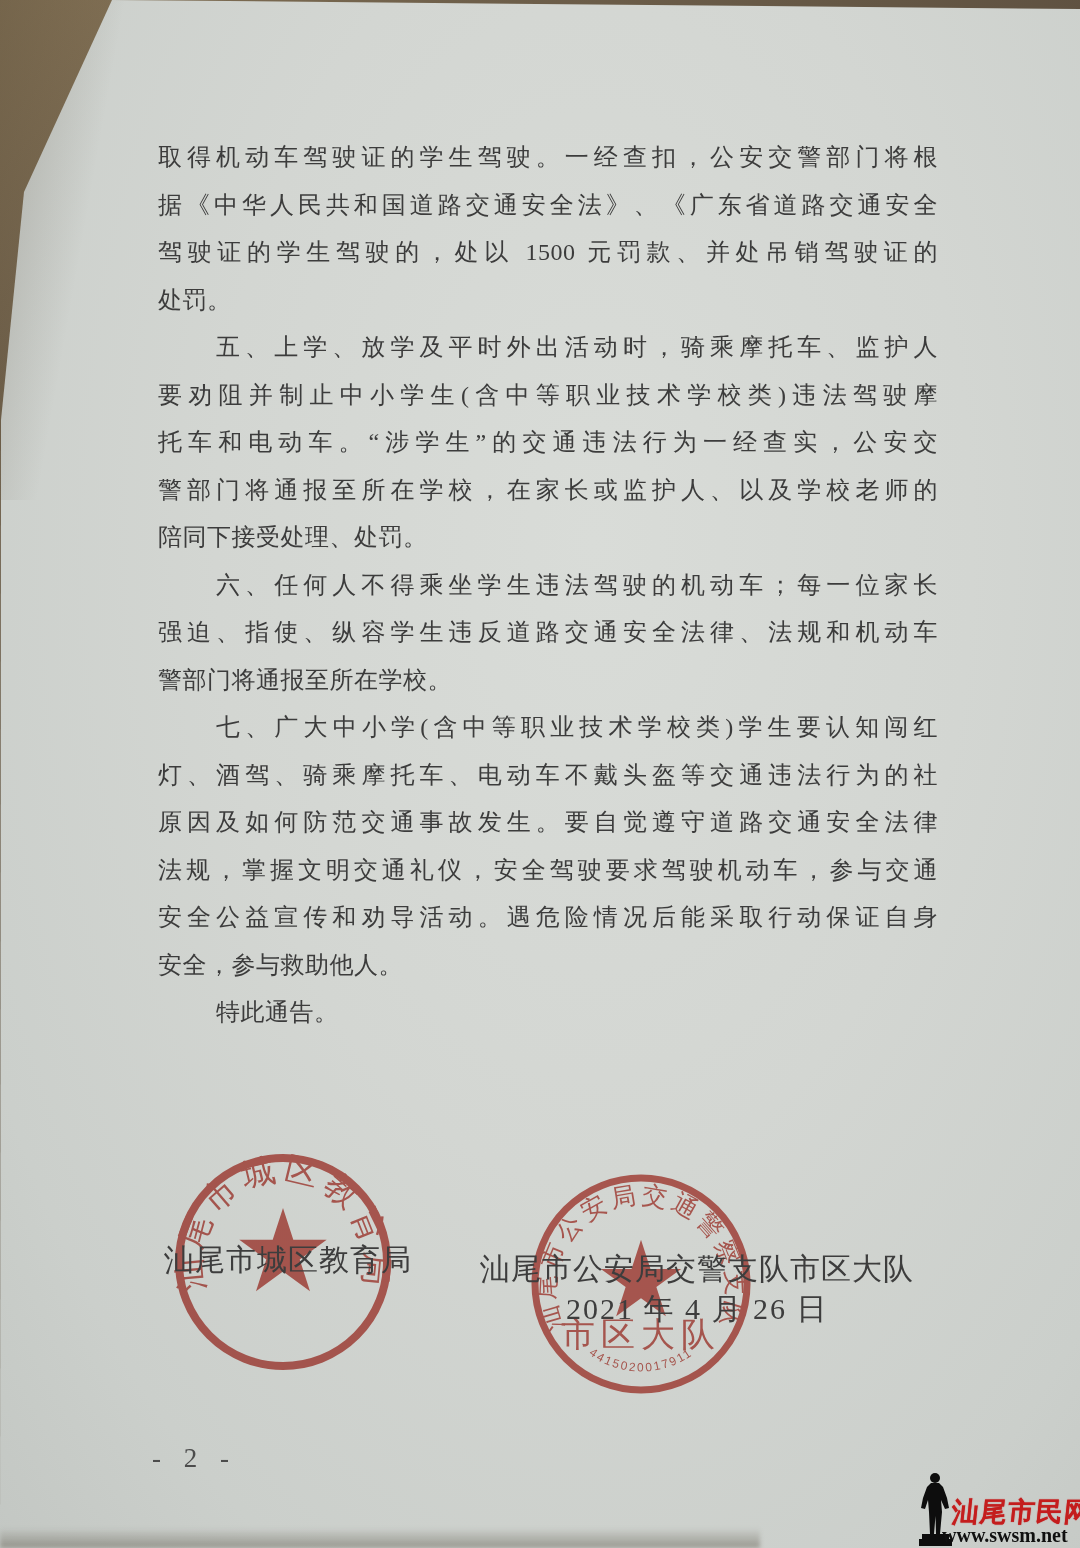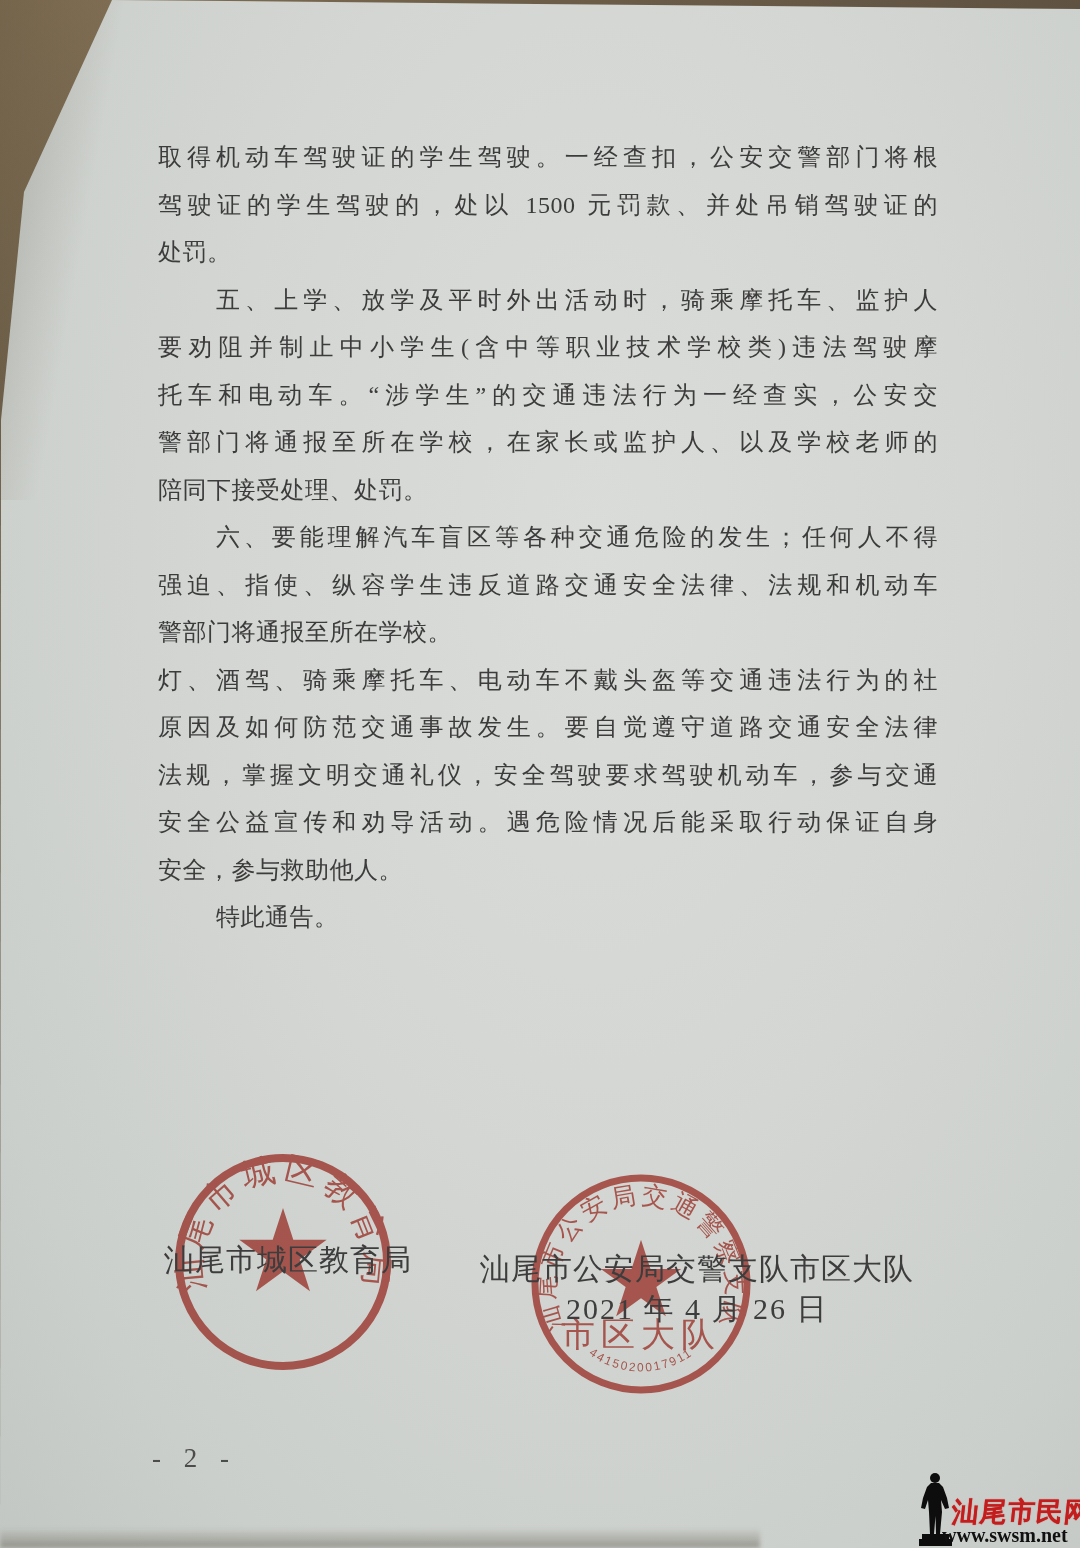--- a/index.html
+++ b/index.html
@@ -76,30 +76,32 @@
 <body>
 
 <div id="stage">
 
   <div id="paper"></div>
   <div id="paper-shade-left"></div>
   <div id="paper-shade-bottom"></div>
 
   <div id="text-block">
     <div class="line jst">取得机动车驾驶证的学生驾驶。一经查扣，公安交警部门将根</div>
+    <div class="line jst">据《中华人民共和国道路交通安全法》、《广东省道路交通安全</div>
     <div class="line jst">驾驶证的学生驾驶的，处以 1500 元罚款、并处吊销驾驶证的</div>
     <div class="line">处罚。</div>
     <div class="line jst ind">五、上学、放学及平时外出活动时，骑乘摩托车、监护人</div>
     <div class="line jst">要劝阻并制止中小学生(含中等职业技术学校类)违法驾驶摩</div>
     <div class="line jst">托车和电动车。“涉学生”的交通违法行为一经查实，公安交</div>
     <div class="line jst">警部门将通报至所在学校，在家长或监护人、以及学校老师的</div>
     <div class="line">陪同下接受处理、处罚。</div>
-    <div class="line jst ind">六、要能理解汽车盲区等各种交通危险的发生；任何人不得</div>
+    <div class="line jst ind">六、任何人不得乘坐学生违法驾驶的机动车；每一位家长</div>
     <div class="line jst">强迫、指使、纵容学生违反道路交通安全法律、法规和机动车</div>
     <div class="line">警部门将通报至所在学校。</div>
+    <div class="line jst ind">七、广大中小学(含中等职业技术学校类)学生要认知闯红</div>
     <div class="line jst">灯、酒驾、骑乘摩托车、电动车不戴头盔等交通违法行为的社</div>
     <div class="line jst">原因及如何防范交通事故发生。要自觉遵守道路交通安全法律</div>
     <div class="line jst">法规，掌握文明交通礼仪，安全驾驶要求驾驶机动车，参与交通</div>
     <div class="line jst">安全公益宣传和劝导活动。遇危险情况后能采取行动保证自身</div>
     <div class="line">安全，参与救助他人。</div>
     <div class="line ind">特此通告。</div>
   </div>
 
   <svg id="seal-left" class="seal" width="240" height="240" viewBox="-120 -120 240 240">
     <circle cx="0" cy="0" r="104" fill="none" stroke="#bf443b" stroke-width="8"></circle>

